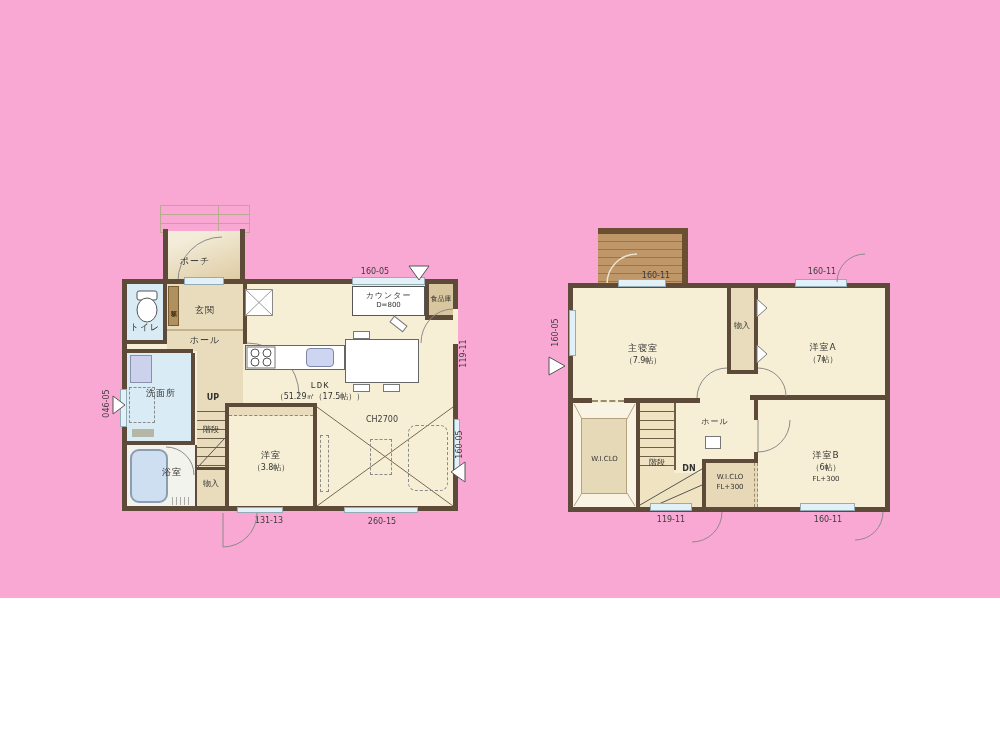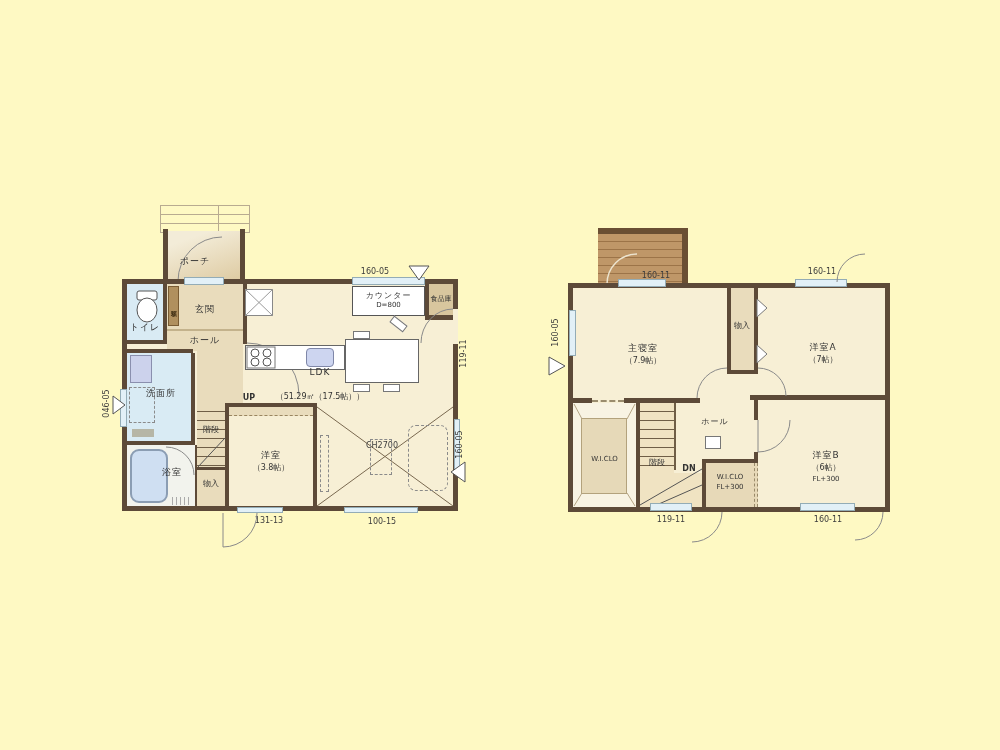--- a/index.html
+++ b/index.html
@@ -1,17 +1,17 @@
 <!DOCTYPE html>
 <html><head>
 <meta charset="utf-8">
 <style>
   html,body{margin:0;padding:0;background:#fff;}
   body{font-family:"DejaVu Sans","Liberation Sans",sans-serif;}
-  #stage{position:relative;width:1000px;height:750px;background:#fef9c3;overflow:hidden;}
+  #stage{position:relative;width:1000px;height:598px;background:#f9a8d4;overflow:hidden;}
   .abs{position:absolute;}
   .plan{position:absolute;}
   .wall{position:absolute;background:#5d4a38;}
   .room{position:absolute;box-sizing:border-box;}
   .cream{background:#f7efd5;}
   .tan{background:#e9dcbc;}
   .blue{background:#d9ebf4;}
   .bathbg{background:#f2f3ed;}
   .win{position:absolute;background:#e2f0f7;border:1px solid #93acb6;box-sizing:border-box;}
   .lbl{position:absolute;font-size:9px;color:#333;text-align:center;line-height:1.3;letter-spacing:1px;white-space:nowrap;}
@@ -56,21 +56,21 @@
         <rect x="3" y="2" width="20" height="9" rx="2" fill="#fff" stroke="#555"></rect>
         <ellipse cx="13" cy="21" rx="10" ry="12" fill="#fff" stroke="#555"></ellipse>
       </svg>
     <div class="lbl" style="left:5px;top:119px;width:40px;">トイレ</div>
     <i class="wall" style="left:43px;top:81px;width:4px;height:60px;"></i>
     <i class="wall" style="left:2px;top:137px;width:45px;height:4px;"></i>
 
     <div class="room tan" style="left:47px;top:81px;width:76px;height:45px;"></div>
     <div class="abs vtxt" style="left:48px;top:83px;width:11px;height:40px;background:#b0905e;border:1px solid #7a5c33;box-sizing:border-box;font-size:6px;color:#3a2a10;text-align:center;">下駄箱</div>
     <div class="abs" style="left:47px;top:126px;width:76px;height:2px;background:#c3b28c;"></div>
-    <div class="lbl" style="left:60px;top:102px;width:50px;font-family:Liberation Mono, monospace;">玄関</div>
+    <div class="lbl" style="left:60px;top:102px;width:50px;">玄関</div>
     <div class="room tan" style="left:47px;top:128px;width:76px;height:20px;"></div>
     <div class="room tan" style="left:77px;top:148px;width:46px;height:54px;"></div>
     <div class="lbl" style="left:47px;top:132px;width:76px;">ホール</div>
     <i class="wall" style="left:123px;top:81px;width:4px;height:60px;"></i>
     <svg class="abs" style="left:127px;top:140px;" width="52" height="52">
         <path d="M0,0 A52,52 0 0 1 52,52" fill="none" stroke="#8a8a8a"></path>
       </svg>
 
     <i class="wall" style="left:2px;top:146px;width:71px;height:4px;"></i>
     <div class="room blue" style="left:7px;top:150px;width:64px;height:88px;"></div>
@@ -87,21 +87,21 @@
     <div class="abs" style="left:52px;top:294px;width:20px;height:8px;background-image:repeating-linear-gradient(90deg,#aaa 0 1px,transparent 1px 4px);"></div>
     <svg class="abs" style="left:46px;top:244px;" width="28" height="28">
         <path d="M0,0 A28,28 0 0 1 28,28" fill="none" stroke="#8a8a8a"></path>
       </svg>
     <div class="lbl" style="left:30px;top:264px;width:44px;">浴室</div>
 
     <div class="room tan steps" style="left:77px;top:200px;width:28px;height:66px;"></div>
     <svg class="abs" style="left:77px;top:235px;" width="28" height="30">
         <path d="M0,30 L28,0" fill="none" stroke="#555"></path>
       </svg>
-    <div class="lbl sm" style="left:78px;top:190px;width:30px;font-weight:bold;margin-left:36px;">UP</div>
+    <div class="lbl sm" style="left:78px;top:190px;width:30px;font-weight:bold;">UP</div>
     <div class="lbl sm" style="left:77px;top:222px;width:28px;">階段</div>
     <i class="wall" style="left:77px;top:264px;width:28px;height:3px;"></i>
     <div class="room tan" style="left:77px;top:267px;width:28px;height:36px;"></div>
     <div class="lbl sm" style="left:77px;top:276px;width:28px;">物入</div>
 
     <i class="wall" style="left:105px;top:200px;width:4px;height:108px;"></i>
     <i class="wall" style="left:105px;top:200px;width:92px;height:4px;"></i>
     <i class="wall" style="left:193px;top:200px;width:4px;height:108px;"></i>
     <div class="room tan" style="left:109px;top:204px;width:84px;height:9px;border-bottom:1px dashed #99855f;"></div>
     <div class="lbl" style="left:109px;top:247px;width:84px;"><span>洋室</span><br><span class="sm">（3.8帖）</span></div>
@@ -130,32 +130,32 @@
     <div class="lbl xs" style="left:307px;top:92px;width:28px;">食品庫</div>
 
     <div class="abs" style="left:333px;top:106px;width:5px;height:35px;background:#f7efd5;"></div>
     <svg class="abs" style="left:301px;top:106px;" width="32" height="34">
         <path d="M32,0 A32,34 0 0 0 0,34" fill="none" stroke="#8a8a8a"></path>
       </svg>
 
     <svg class="abs" style="left:197px;top:204px;" width="136" height="99">
         <path d="M0,0 L136,99 M136,0 L0,99" stroke="#7a6950" stroke-width="1" fill="none"></path>
       </svg>
-    <div class="dim" style="left:240px;top:238px;width:44px;">CH2700</div>
+    <div class="dim" style="left:240px;top:212px;width:44px;">CH2700</div>
     <div class="dashbox" style="left:250px;top:236px;width:22px;height:36px;"></div>
     <div class="dashbox" style="left:200px;top:232px;width:9px;height:57px;"></div>
     <div class="dashbox" style="left:288px;top:222px;width:40px;height:66px;border-radius:8px;"></div>
 
     <div class="furn" style="left:225px;top:136px;width:74px;height:44px;"></div>
     <div class="furn" style="left:233px;top:128px;width:17px;height:8px;border-color:#777;"></div>
     <div class="furn" style="left:270px;top:117px;width:17px;height:8px;border-color:#777;transform:rotate(38deg);"></div>
     <div class="furn" style="left:233px;top:181px;width:17px;height:8px;border-color:#777;"></div>
     <div class="furn" style="left:263px;top:181px;width:17px;height:8px;border-color:#777;"></div>
 
-    <div class="lbl" style="left:160px;top:164px;width:80px;">LDK</div>
+    <div class="lbl" style="left:160px;top:178px;width:80px;font-family:Liberation Mono, monospace;">LDK</div>
     <div class="lbl sm" style="left:115px;top:189px;width:170px;">（51.29㎡（17.5帖））</div>
 
     <div class="win" style="left:232px;top:74px;width:73px;height:8px;"></div>
     <div class="win" style="left:64px;top:74px;width:40px;height:8px;"></div>
     <div class="win" style="left:334px;top:216px;width:6px;height:52px;"></div>
     <div class="win" style="left:0px;top:186px;width:7px;height:38px;"></div>
     <div class="win" style="left:117px;top:304px;width:46px;height:6px;"></div>
     <div class="win" style="left:224px;top:304px;width:74px;height:6px;"></div>
 
     <div class="dim" style="left:225px;top:64px;width:60px;">160-05</div>
@@ -165,21 +165,21 @@
     <div class="dim vdim" style="left:321px;top:146px;width:44px;">119-11</div>
     <div class="dim vdim" style="left:317px;top:237px;width:44px;">160-05</div>
     <svg class="abs" style="left:330px;top:258px;" width="16" height="22">
         <polygon points="15,1 1,11 15,21" fill="#fff" stroke="#555"></polygon>
       </svg>
     <div class="dim vdim" style="left:-36px;top:196px;width:44px;">046-05</div>
     <svg class="abs" style="left:-8px;top:192px;" width="14" height="20">
         <polygon points="1,1 13,10 1,19" fill="#fff" stroke="#555"></polygon>
       </svg>
     <div class="dim" style="left:124px;top:313px;width:50px;">131-13</div>
-    <div class="dim" style="left:236px;top:314px;width:52px;">100-15</div>
+    <div class="dim" style="left:236px;top:314px;width:52px;">260-15</div>
     <svg class="abs" style="left:102px;top:310px;" width="36" height="36">
         <path d="M1,0 L1,34 M1,34 A34,34 0 0 0 35,0" fill="none" stroke="#8a8a8a"></path>
       </svg>
   </div>
 
   <div class="plan" style="left:545px;top:222px;width:355px;height:335px;">
 
     <div class="abs" style="left:53px;top:6px;width:90px;height:60px;background:#bf9768;background-image:repeating-linear-gradient(180deg,rgba(0,0,0,0) 0 7px,#9c7448 7px 8px);border-top:6px solid #6a4f33;border-right:6px solid #6a4f33;box-sizing:border-box;"></div>
     <svg class="abs" style="left:62px;top:32px;" width="30" height="30">
         <path d="M0,30 A30,30 0 0 1 30,0" fill="none" stroke="#ece4cf" stroke-width="1.5"></path>

